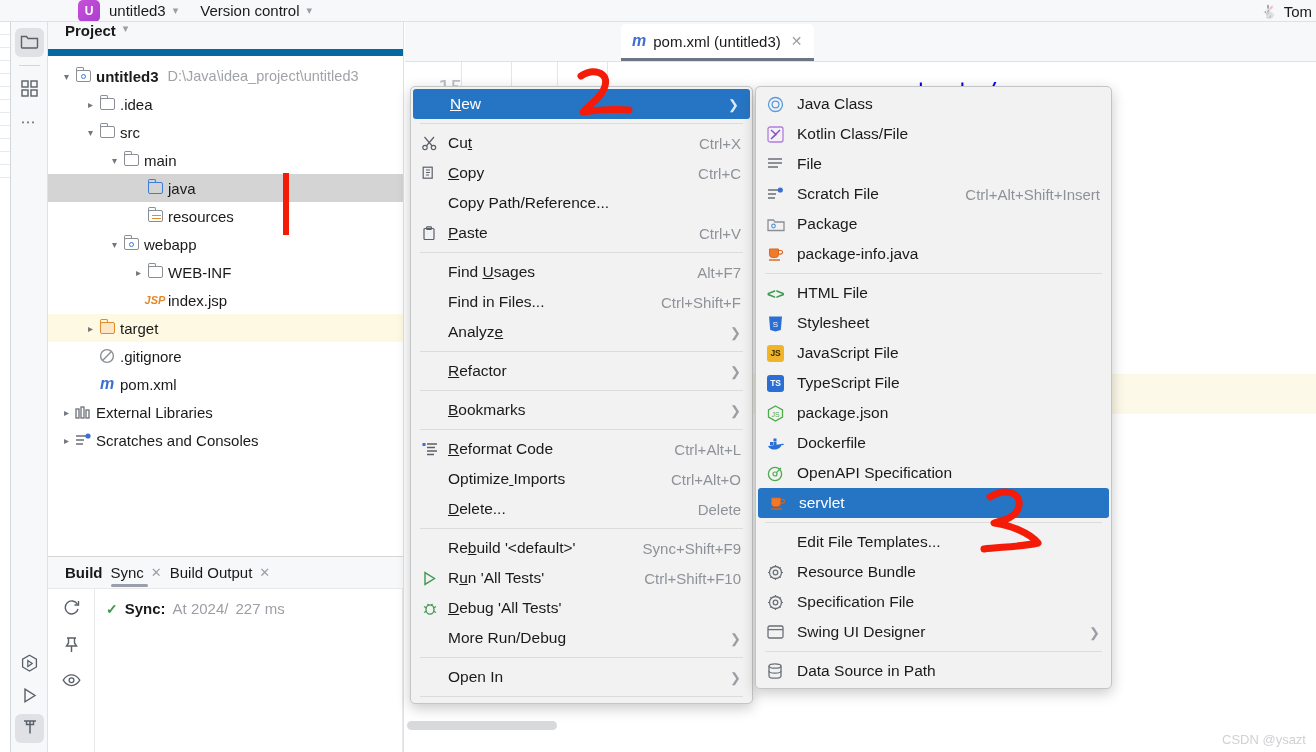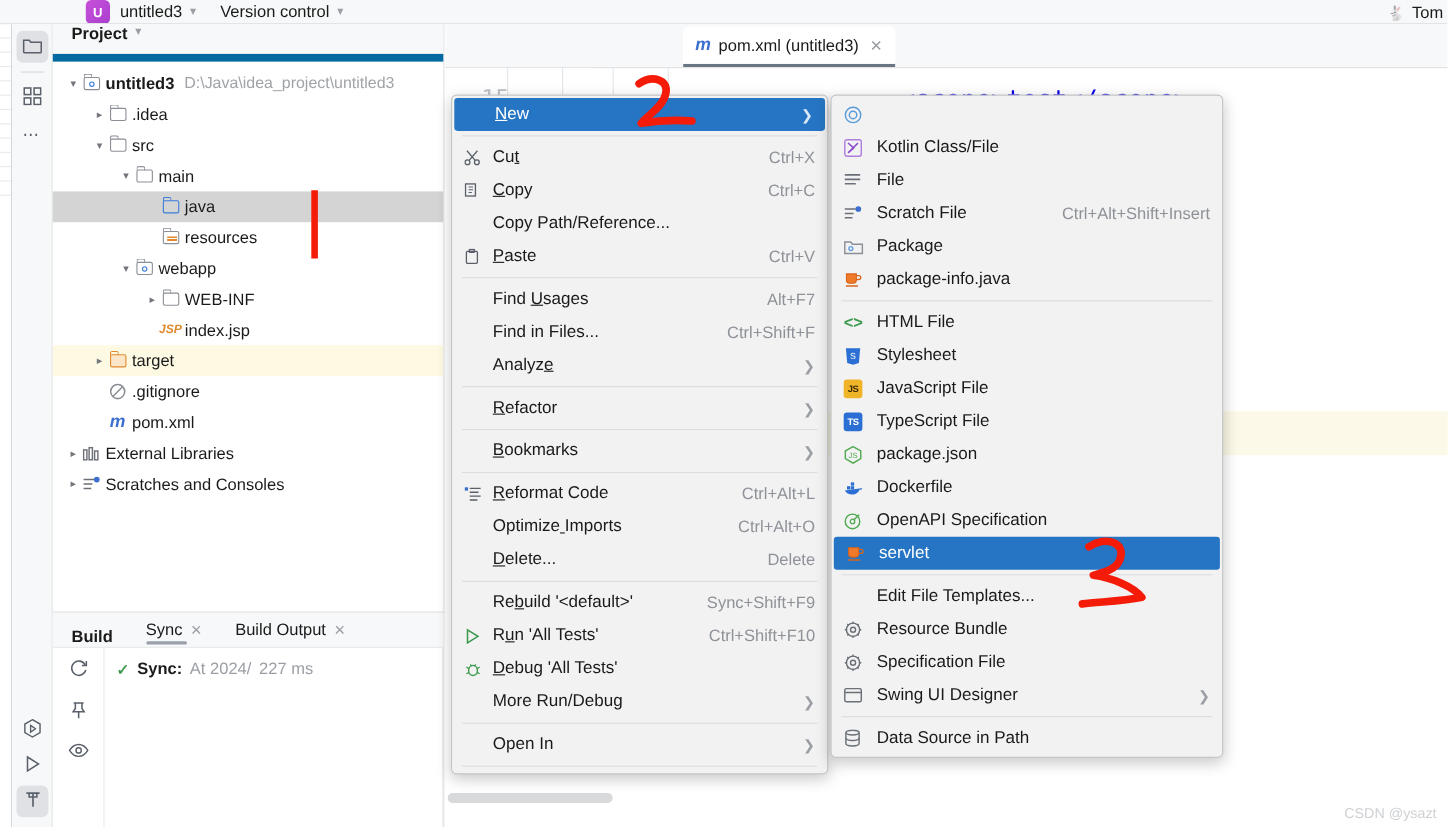--- a/index.html
+++ b/index.html
@@ -91,22 +91,22 @@
   .fd .dot { position:absolute; left:4.5px; top:3px; width:5px; height:5px; border:1.4px solid #3c7ddb; border-radius:50%; }
   .fd .bars { position:absolute; left:3px; top:3.5px; width:9px; height:5px;
     background: repeating-linear-gradient(to bottom,#e08a2e 0 1.2px,transparent 1.2px 2.6px); }
 
   
   .buildwin {
     position: absolute; left: 48px; top: 556px; width: 356px; height: 196px;
     background: #ffffff; border-top: 1px solid #d6d7d9; border-right: 1px solid #e0e1e3;
   }
   .build-tabs {
-    height: 32px; background:#f7f8f9; display:flex; align-items:flex-end;
-    padding-left: 17px; gap: 30px; font-size:15px; border-bottom:1px solid #e8e9ea;
+    height: 32px; background:#f7f8f9; display:flex; align-items:center;
+    padding-left: 17px; gap: 8px; font-size:15px; border-bottom:1px solid #e8e9ea;
   }
   .bt-title { font-weight: bold; }
   .bt { display:flex; align-items:center; gap:7px; height:32px; position:relative; }
   .bt.active::after { content:''; position:absolute; left:0; right:14px; bottom:2px; height:3px;
     background:#9aa0ab; border-radius:2px; }
   .bt .x { color:#9b9fa5; font-size:13px; }
   .build-body { display:flex; height:164px; }
   .build-rail { width:47px; border-right:1px solid #e8e9ea; display:flex;
     flex-direction:column; align-items:center; padding-top:9px; gap:16px; color:#5a6069;}
   .build-list { flex:1; padding:11px 0 0 11px; font-size:15px; border-right:1px solid #e8e9ea;}
@@ -588,20 +588,21 @@
     </div>
 
   <div class="submenu" id="submenu">
       <div class="si">
         <span class="ico">
           <svg width="17" height="17" viewBox="0 0 17 17">
             <circle cx="8.5" cy="8.5" r="7" fill="none" stroke="#5a9bdd" stroke-width="1.3"></circle>
             <circle cx="8.5" cy="8.5" r="3.4" fill="none" stroke="#5a9bdd" stroke-width="1.3"></circle>
           </svg>
         </span>
+        <span class="lbl">Java Class</span>
       </div>
       <div class="si">
         <span class="ico">
           <svg width="17" height="17" viewBox="0 0 17 17">
             <rect x="1" y="1" width="15" height="15" rx="2" fill="none" stroke="#b07de0" stroke-width="1.3"></rect>
             <path d="M4 13 13 4M4 4l5 4.5L4 13" fill="none" stroke="#8a4fd0" stroke-width="1.5"></path>
           </svg>
         </span>
         <span class="lbl">Kotlin Class/File</span>
       </div>

